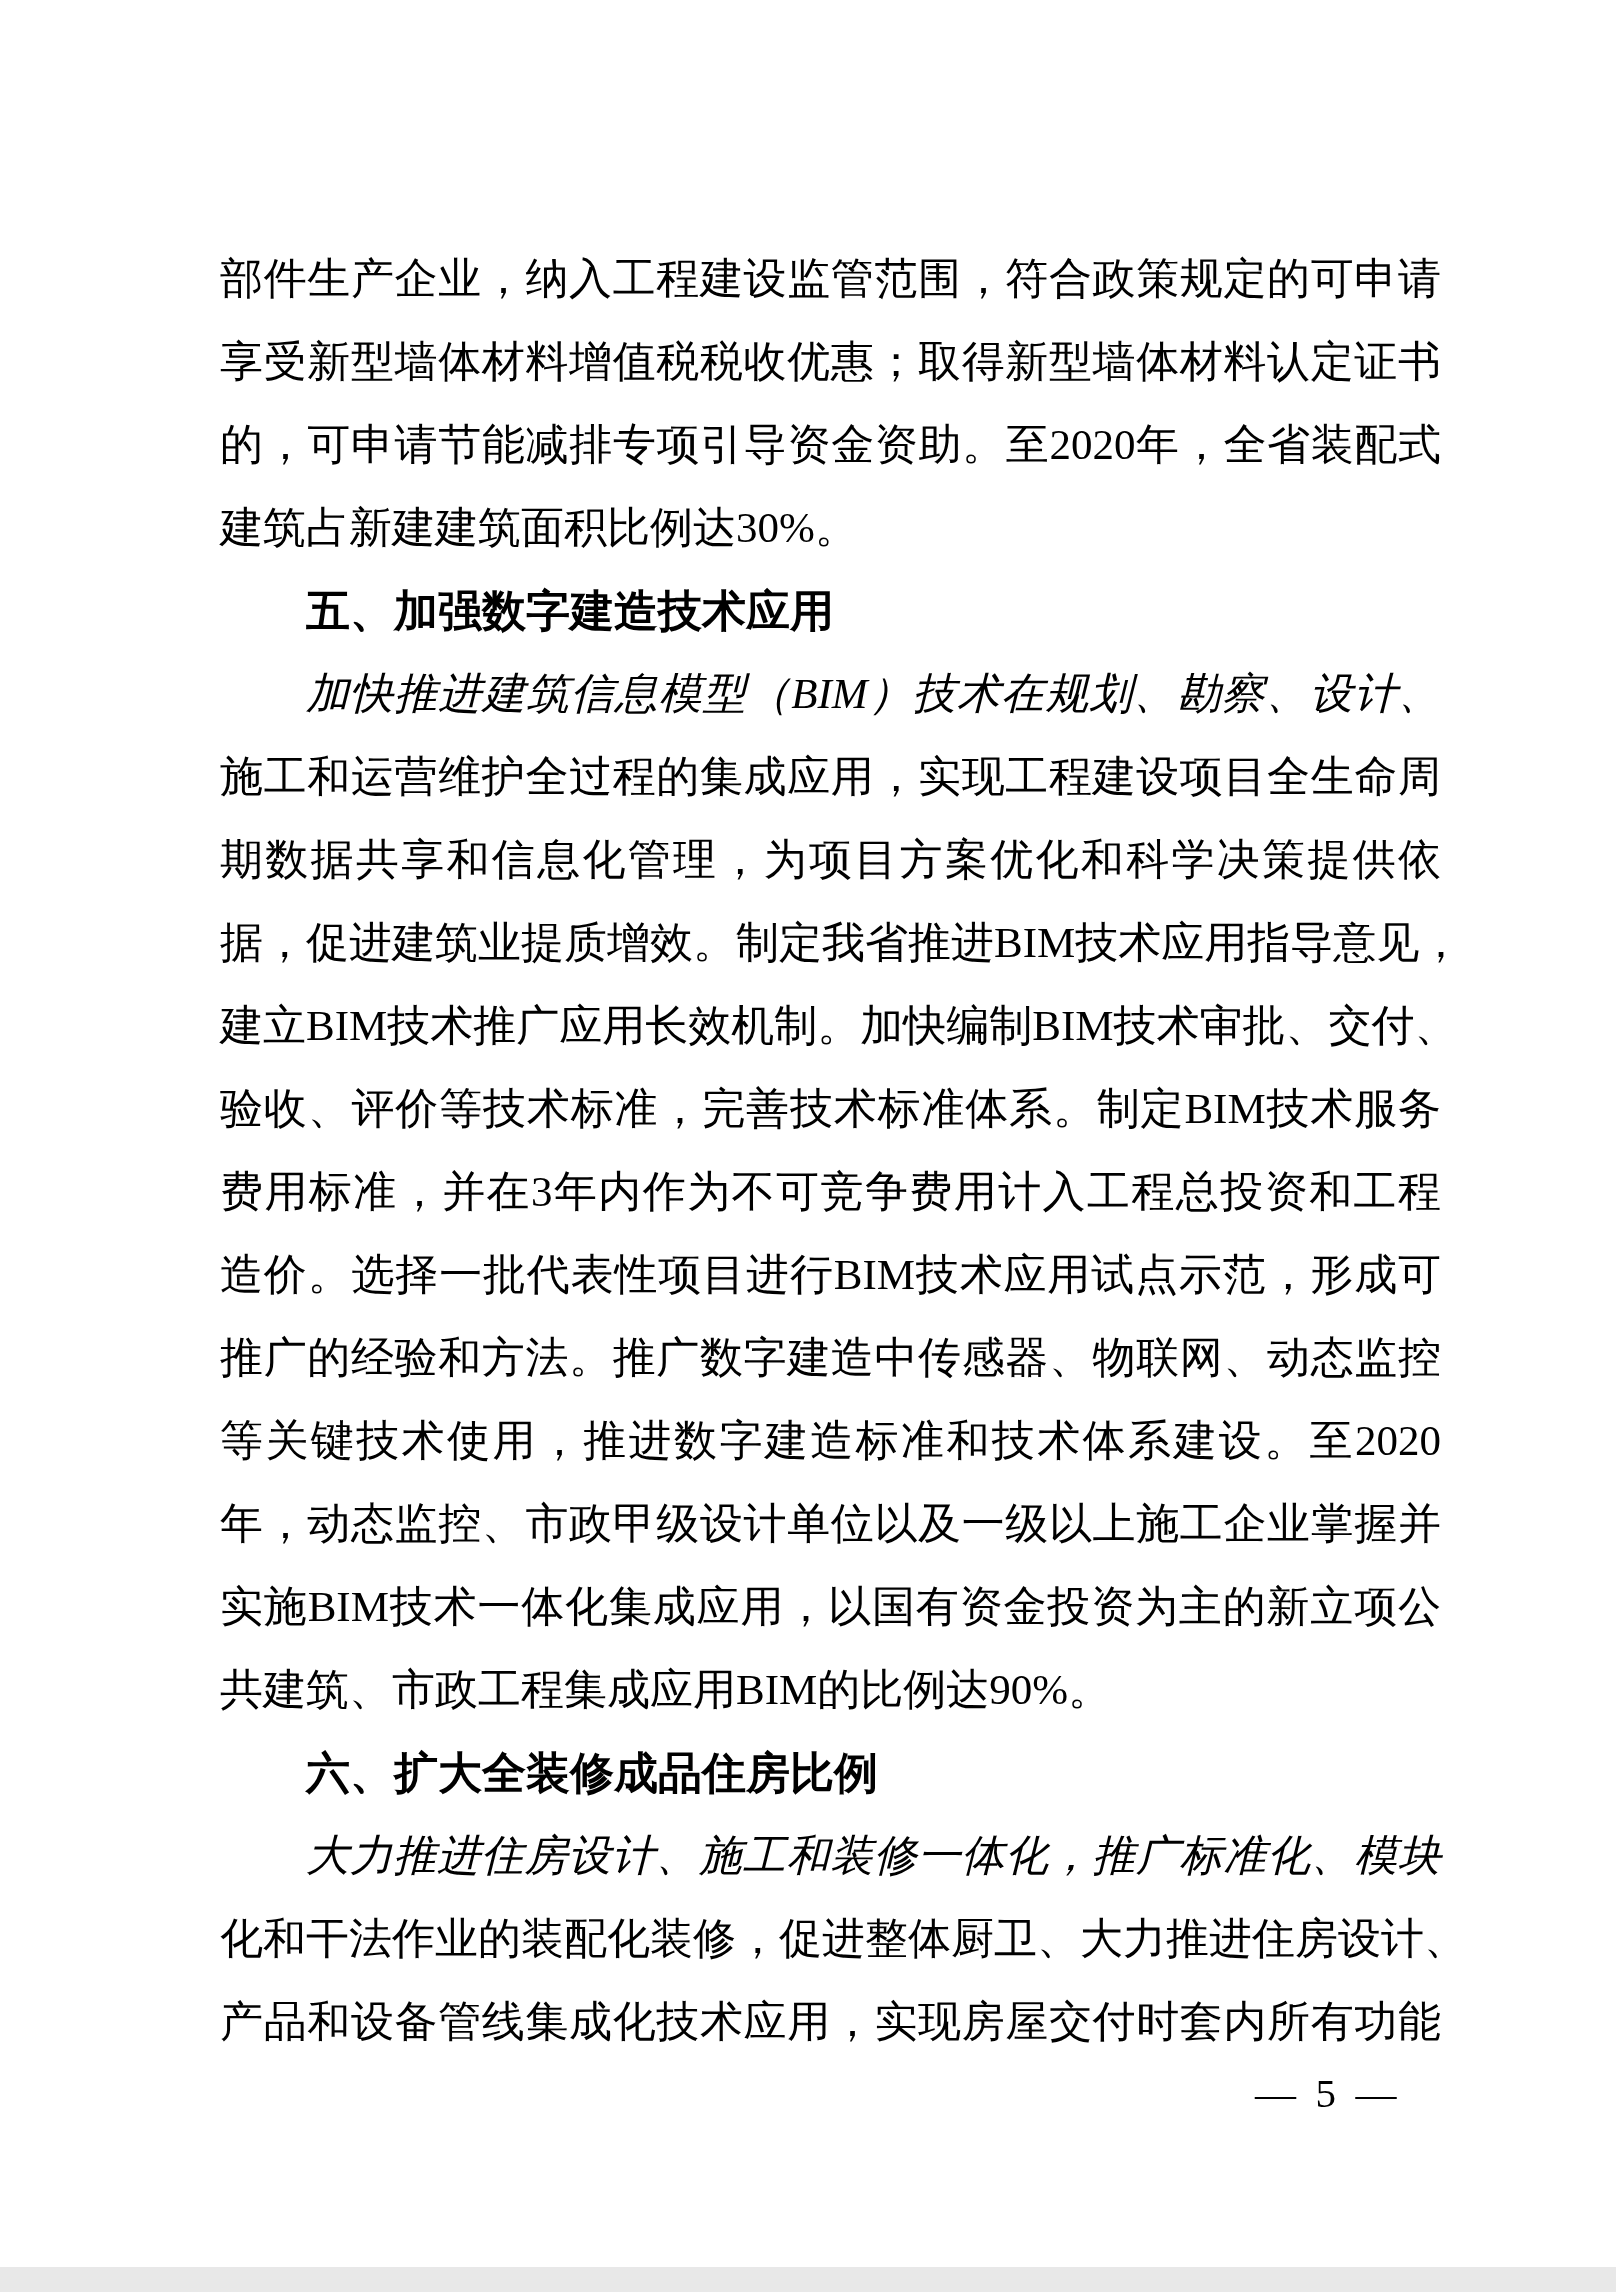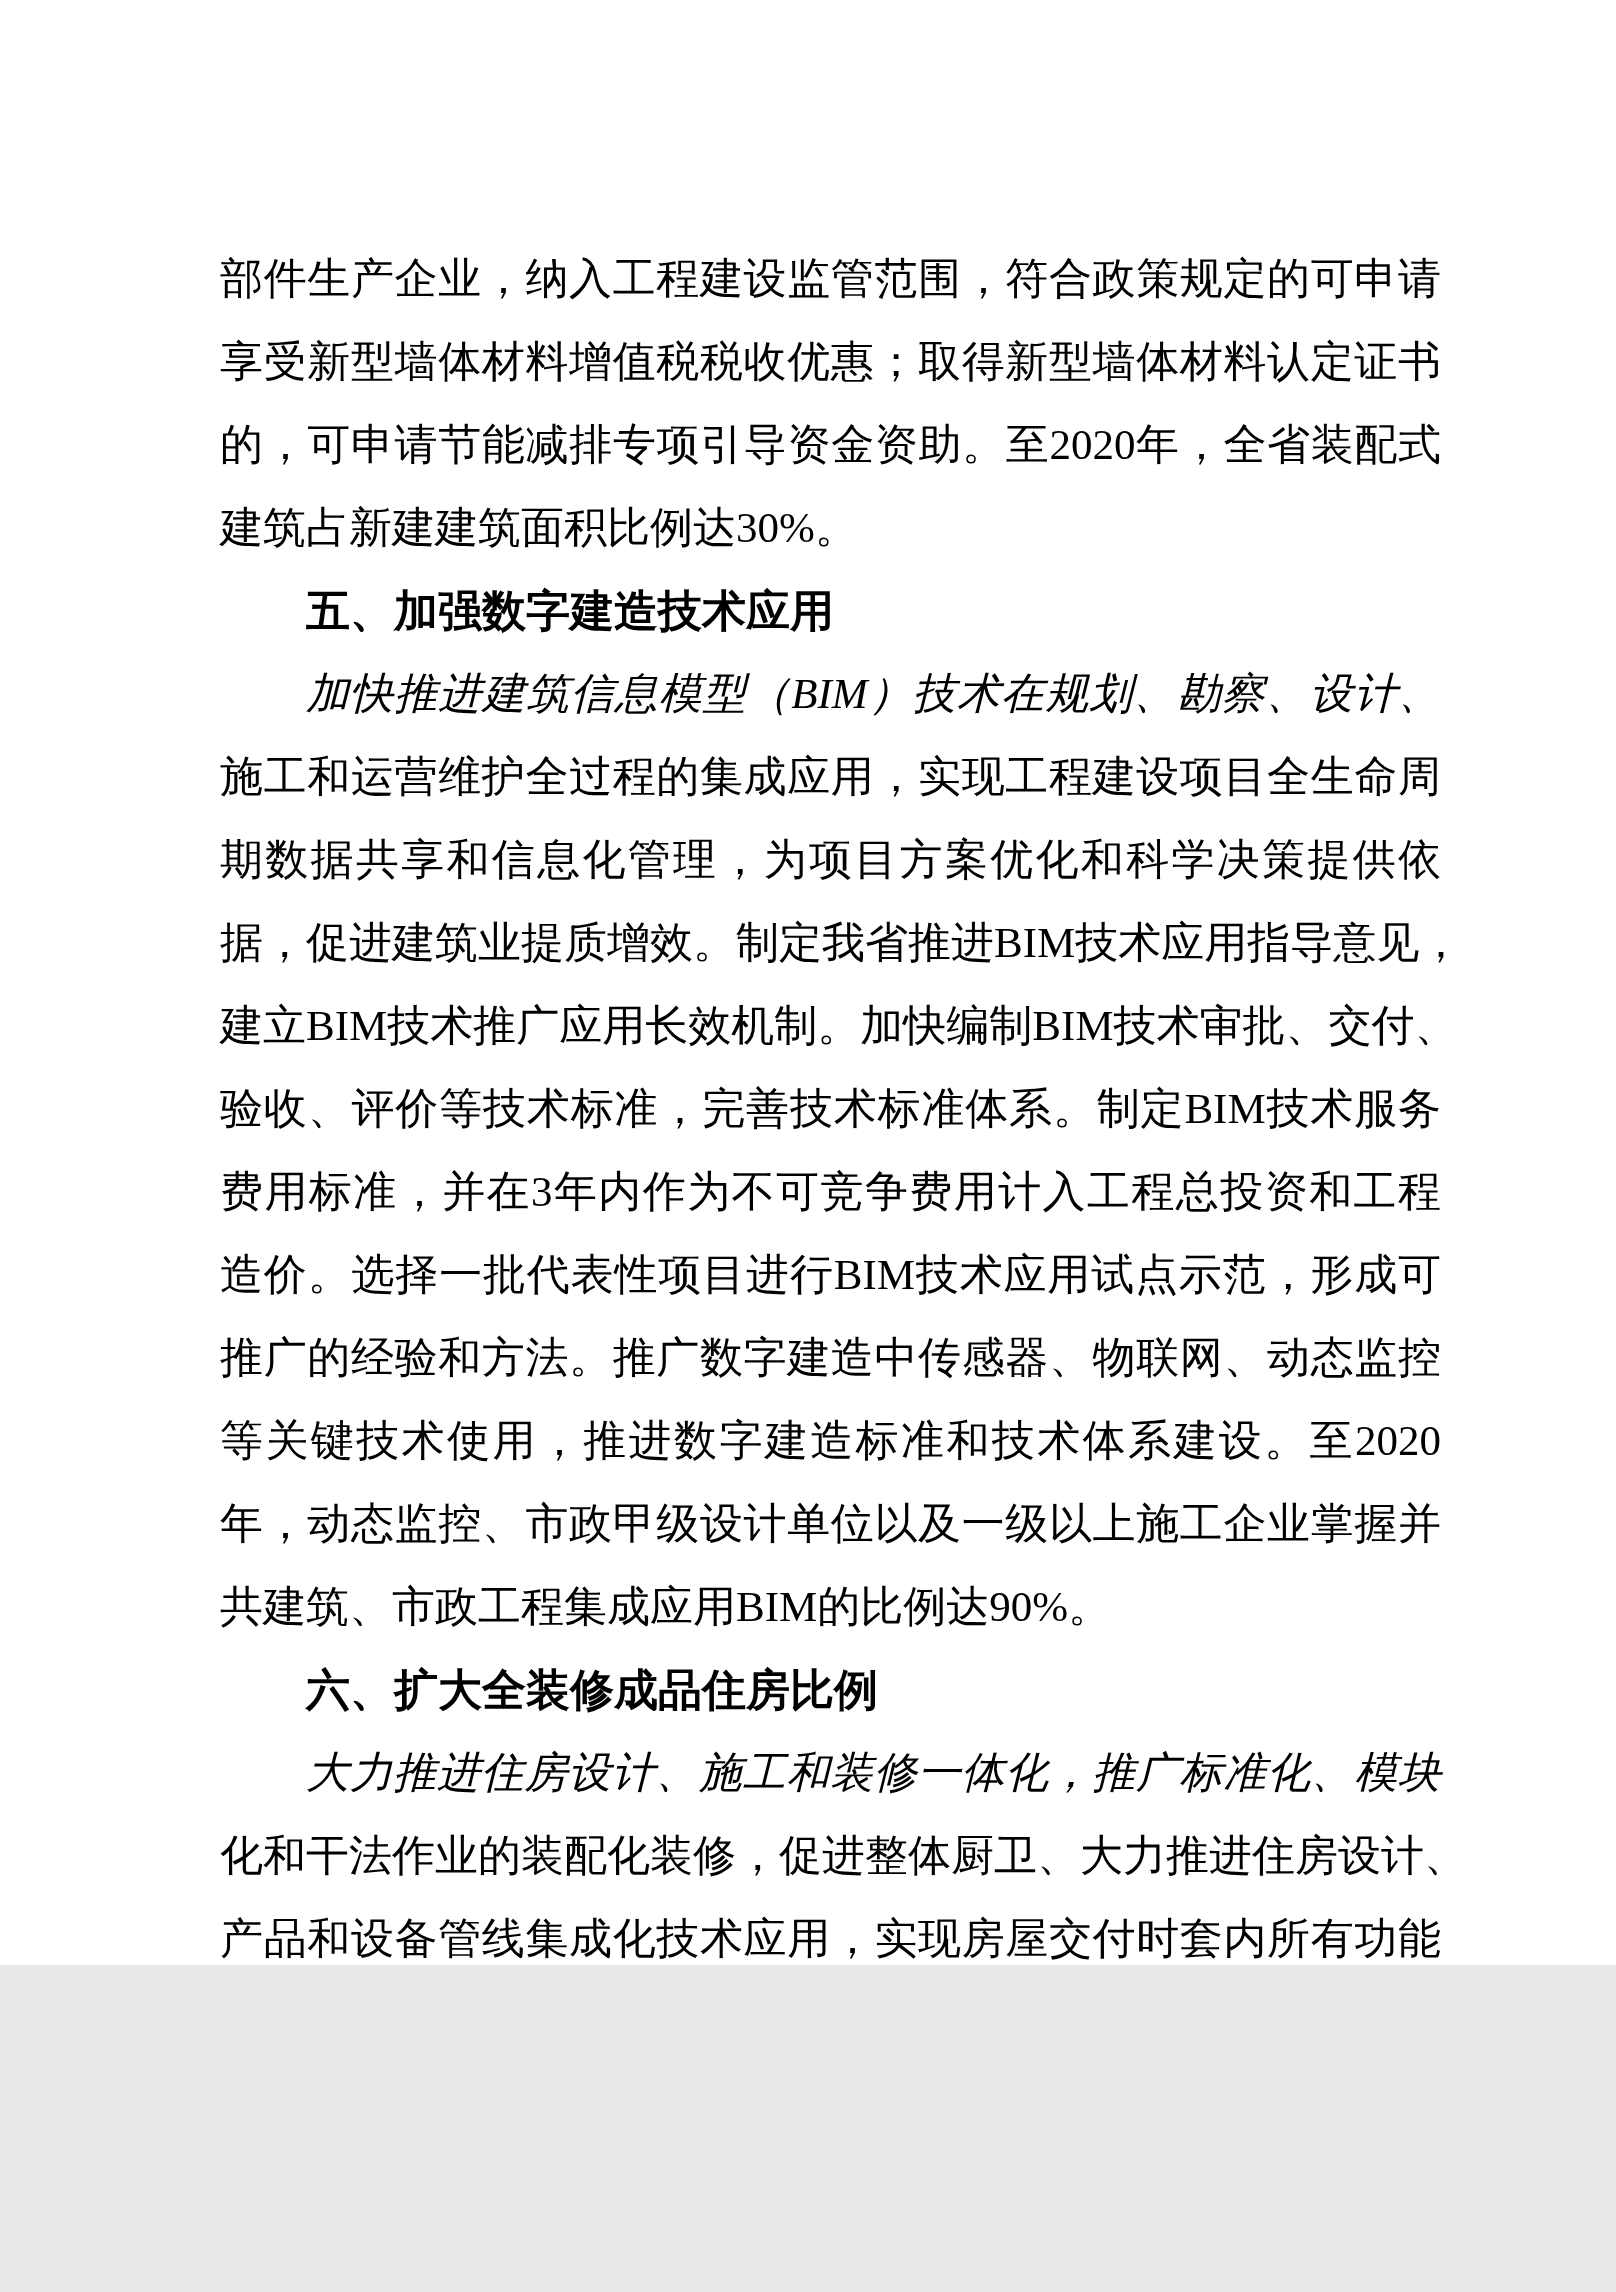--- a/index.html
+++ b/index.html
@@ -3,21 +3,21 @@
 <meta charset="utf-8">
 <style>
   html, body {
     margin: 0;
     padding: 0;
     background: #e8e8e8;
   }
   .page {
     position: relative;
     width: 1617px;
-    height: 1965px;
+    height: 2267px;
     background: #ffffff;
     overflow: hidden;
     font-family: "Liberation Serif", "DejaVu Serif", serif;
     color: #000000;
   }
   .text-block {
     position: absolute;
     left: 220px;
     top: 237px;
     width: 1221px;
@@ -75,20 +75,21 @@
     <div class="line">施工和运营维护全过程的集成应用，实现工程建设项目全生命周</div>
     <div class="line">期数据共享和信息化管理，为项目方案优化和科学决策提供依</div>
     <div class="line">据，促进建筑业提质增效。制定我省推进BIM技术应用指导意见，</div>
     <div class="line">建立BIM技术推广应用长效机制。加快编制BIM技术审批、交付、</div>
     <div class="line">验收、评价等技术标准，完善技术标准体系。制定BIM技术服务</div>
     <div class="line">费用标准，并在3年内作为不可竞争费用计入工程总投资和工程</div>
     <div class="line">造价。选择一批代表性项目进行BIM技术应用试点示范，形成可</div>
     <div class="line">推广的经验和方法。推广数字建造中传感器、物联网、动态监控</div>
     <div class="line">等关键技术使用，推进数字建造标准和技术体系建设。至2020</div>
     <div class="line">年，动态监控、市政甲级设计单位以及一级以上施工企业掌握并</div>
+    <div class="line">实施BIM技术一体化集成应用，以国有资金投资为主的新立项公</div>
     <div class="line short">共建筑、市政工程集成应用BIM的比例达90%。</div>
     <div class="line heading">六、扩大全装修成品住房比例</div>
     <div class="line indent">大力推进住房设计、施工和装修一体化，推广标准化、模块</div>
     <div class="line">化和干法作业的装配化装修，促进整体厨卫、大力推进住房设计、</div>
     <div class="line">产品和设备管线集成化技术应用，实现房屋交付时套内所有功能</div>
   </div>
 
   <div class="footer">— 5 —</div>
 </div>
 

